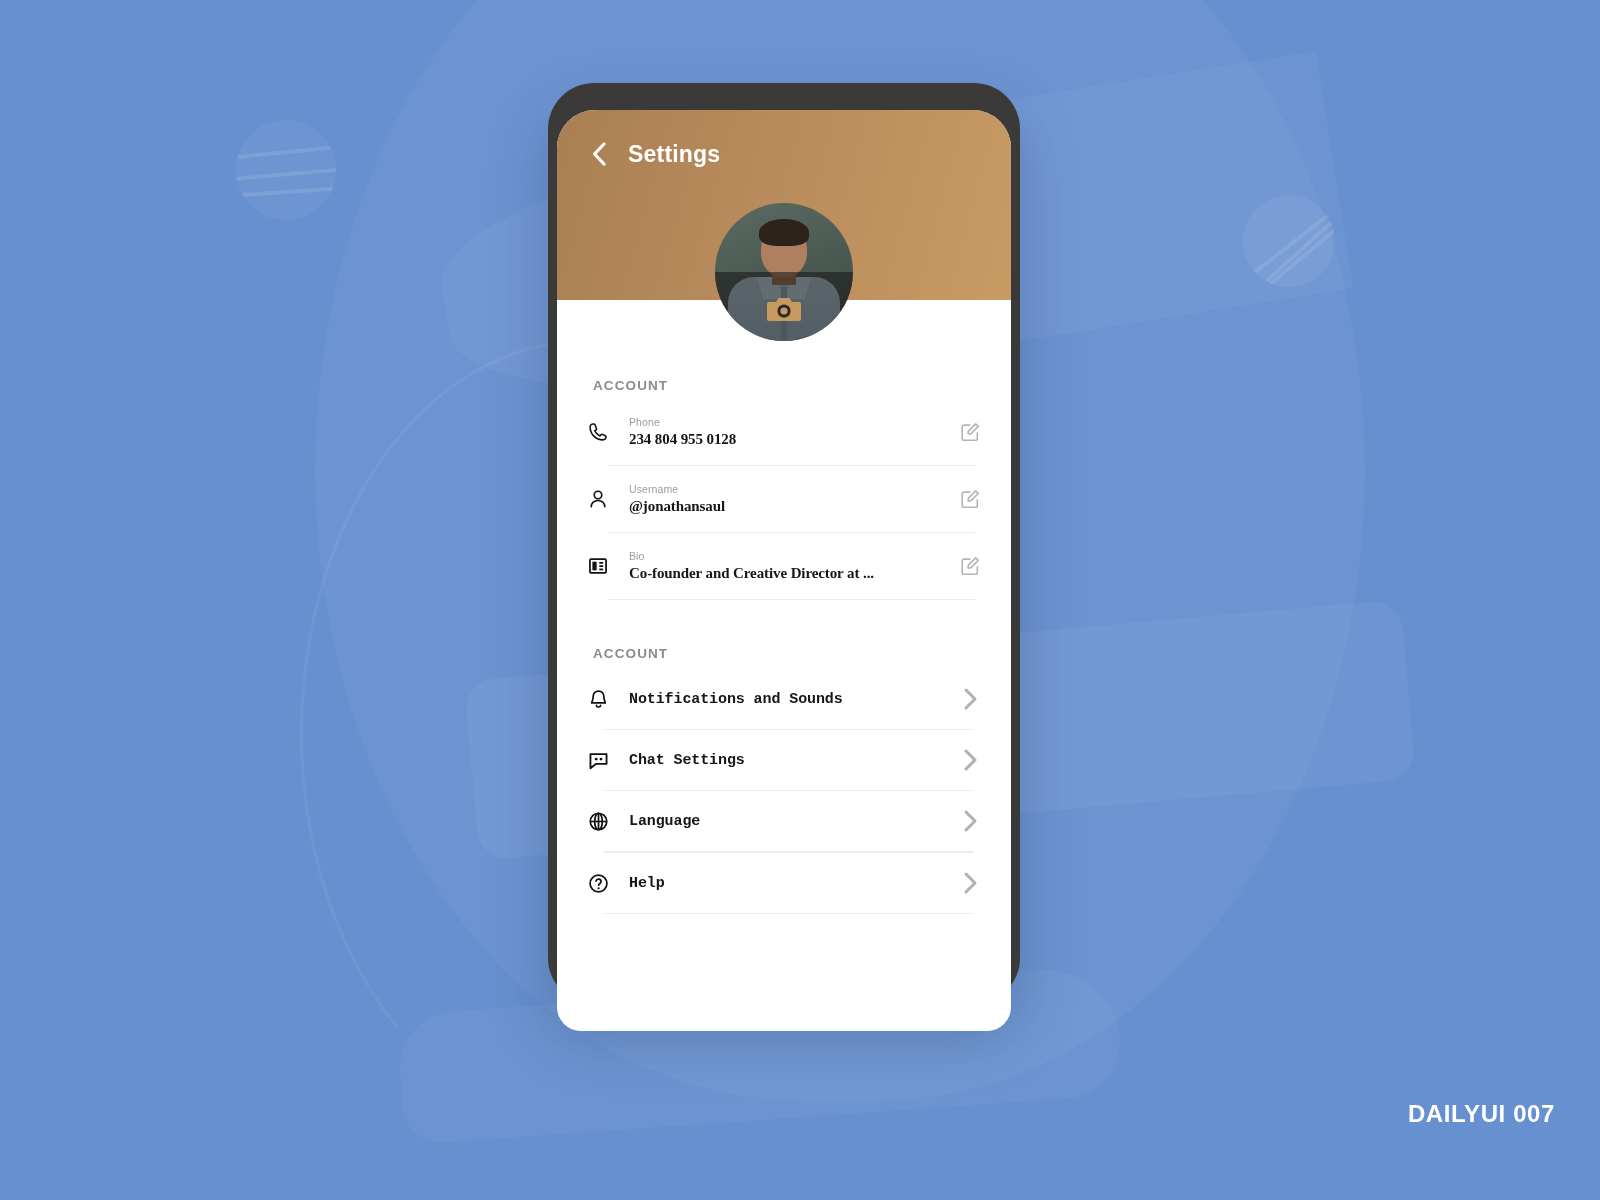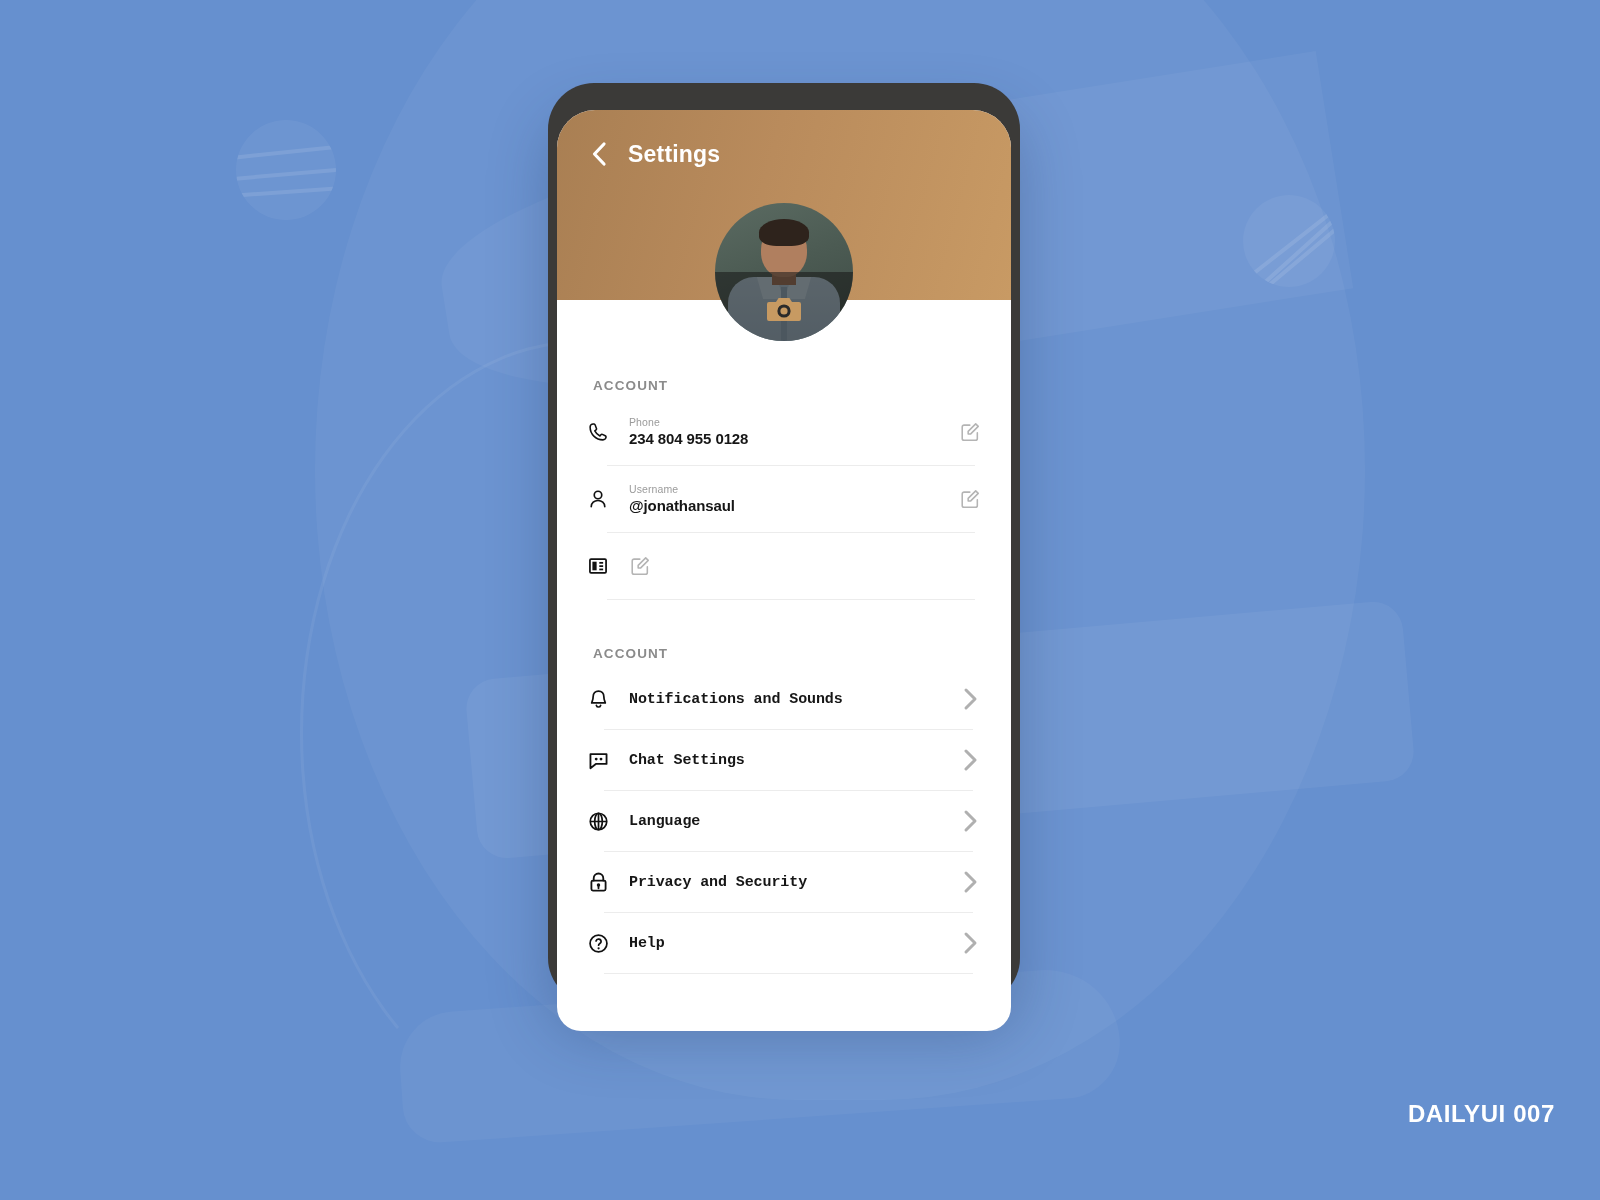--- a/index.html
+++ b/index.html
@@ -281,20 +281,21 @@
   }
   .row-value {
     color: #161616;
     font-size: 15px;
     font-weight: bold;
     line-height: 20px;
     white-space: nowrap;
     overflow: hidden;
     text-overflow: ellipsis;
     letter-spacing: -0.1px;
+    font-family: Liberation Serif, serif;
   }
   .row-title {
     color: #161616;
     font-size: 15px;
     font-weight: bold;
     letter-spacing: -0.1px;
   }
   .row-action {
     flex: 0 0 auto;
     display: flex;
@@ -435,20 +436,24 @@
           <div class="row account-row">
             <div class="row-icon">
               <svg width="22" height="22" viewBox="0 0 24 24">
                 <rect x="3.2" y="4.6" width="17.6" height="14.8" rx="1.2" fill="none" stroke="#111111" stroke-width="1.9"></rect>
                 <rect x="5.9" y="7.3" width="4.6" height="9.4" fill="#111111"></rect>
                 <rect x="13.4" y="7.6" width="4.2" height="1.9" fill="#111111"></rect>
                 <rect x="13.4" y="11.2" width="4.2" height="1.9" fill="#111111"></rect>
                 <rect x="13.4" y="14.8" width="4.2" height="1.9" fill="#111111"></rect>
               </svg>
             </div>
+            <div class="row-body">
+              <div class="row-sub">Bio</div>
+              <div class="row-value">Co-founder and Creative Director at ...</div>
+            </div>
             <div class="row-action">
               <svg width="22" height="22" viewBox="0 0 24 24">
                 <path d="M20 12.8 V19 a2 2 0 0 1 -2 2 H5.5 a2 2 0 0 1 -2 -2 V6.5 a2 2 0 0 1 2 -2 H11.8" fill="none" stroke="#b4b4b4" stroke-width="1.7" stroke-linecap="round"></path>
                 <path d="M18.2 3.1 l2.8 2.8 l-8.2 8.2 h-2.8 v-2.8 z" fill="none" stroke="#b4b4b4" stroke-width="1.7" stroke-linejoin="round"></path>
               </svg>
             </div>
           </div>
 
           <div class="divider"></div>
         </div>
@@ -510,38 +515,20 @@
             </div>
             <div class="row-action">
               <svg width="22" height="26" viewBox="0 0 22 26">
                 <path d="M7 4 L16 13 L7 22" fill="none" stroke="#b0b0b0" stroke-width="3" stroke-linecap="round" stroke-linejoin="round"></path>
               </svg>
             </div>
           </div>
 
           <div class="divider general"></div>
 
-          <div class="row general-row">
-            <div class="row-icon">
-              <svg width="23" height="23" viewBox="0 0 24 24">
-                <path d="M7 10 V7.6 a5 5 0 0 1 10 0 V10" fill="none" stroke="#111111" stroke-width="1.9" stroke-linecap="round"></path>
-                <rect x="4.6" y="10" width="14.8" height="10.4" rx="1.6" fill="none" stroke="#111111" stroke-width="1.9"></rect>
-                <circle cx="12" cy="14.6" r="1.8" fill="#111111"></circle>
-                <line x1="12" y1="15.6" x2="12" y2="18" stroke="#111111" stroke-width="1.9" stroke-linecap="round"></line>
-              </svg>
-            </div>
-            <div class="row-body">
-              <div class="row-title">Privacy and Security</div>
-            </div>
-            <div class="row-action">
-              <svg width="22" height="26" viewBox="0 0 22 26">
-                <path d="M7 4 L16 13 L7 22" fill="none" stroke="#b0b0b0" stroke-width="3" stroke-linecap="round" stroke-linejoin="round"></path>
-              </svg>
-            </div>
-          </div>
 
           <div class="divider general"></div>
 
           <div class="row general-row">
             <div class="row-icon">
               <svg width="23" height="23" viewBox="0 0 24 24">
                 <circle cx="12" cy="12" r="8.8" fill="none" stroke="#111111" stroke-width="1.8"></circle>
                 <path d="M9.4 9.4 a2.7 2.7 0 0 1 5.3 0.7 c0 1.8 -2.6 2 -2.6 3.7" fill="none" stroke="#111111" stroke-width="1.8" stroke-linecap="round"></path>
                 <circle cx="12.1" cy="17" r="1.15" fill="#111111"></circle>
               </svg>

